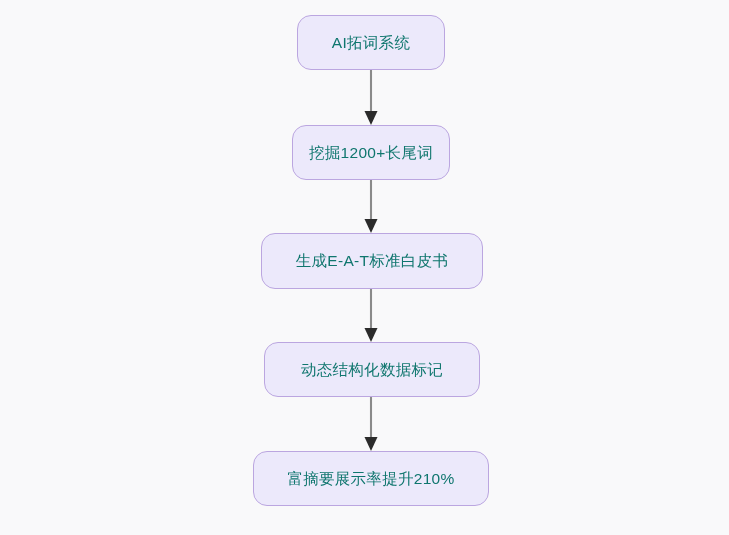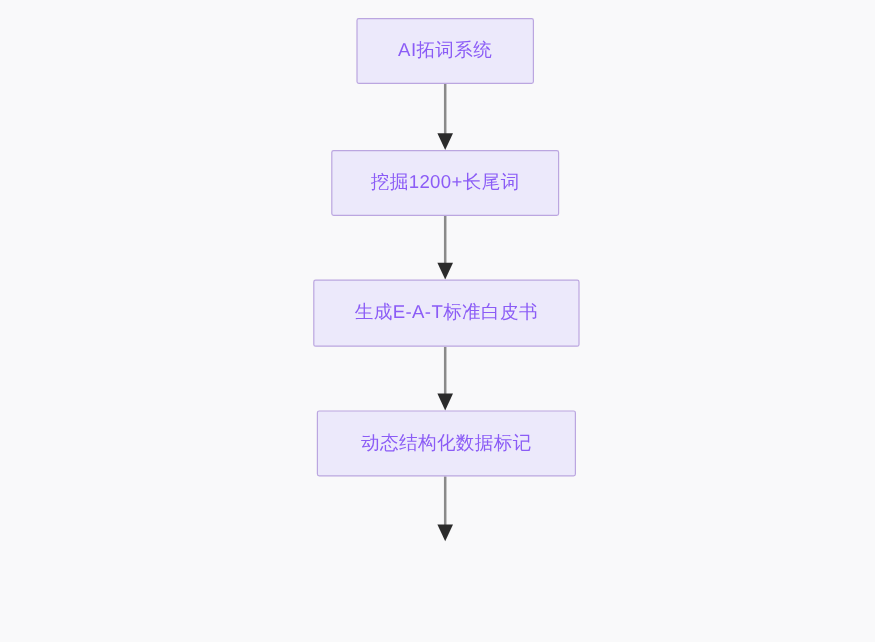--- a/index.html
+++ b/index.html
@@ -19,25 +19,25 @@
     width: 729px;
     height: 535px;
   }
 
   
   .node {
     position: absolute;
     box-sizing: border-box;
     background: #ece9fb;
     border: 1.4px solid #bba6e0;
-    border-radius: 2px;
+    border-radius: 14px;
     display: flex;
     align-items: center;
     justify-content: center;
-    color: #8b5cf6;
+    color: #0f766e;
     font-size: 15.5px;
     line-height: 1;
     letter-spacing: 0.3px;
     white-space: nowrap;
   }
 
   
   .connector {
     position: absolute;
     left: 0;
@@ -72,17 +72,18 @@
       <line class="conn-line" x1="371" y1="289" x2="371" y2="334"></line>
       <polygon class="conn-head" points="371,342 364.5,328 377.5,328"></polygon>
     </g>
     <g>
       <line class="conn-line" x1="371" y1="397" x2="371" y2="443"></line>
       <polygon class="conn-head" points="371,451 364.5,437 377.5,437"></polygon>
     </g>
   </svg>
 
   <div class="node" id="node-1" style="left: 297px; top: 15px; width: 148px; height: 55px;">AI拓词系统</div>
-  <div class="node" id="node-2" style="left: 276px; top: 125px; width: 190px; height: 55px;">挖掘1200+长尾词</div>
+  <div class="node" id="node-2" style="left: 292px; top: 125px; width: 158px; height: 55px;">挖掘1200+长尾词</div>
   <div class="node" id="node-4" style="left: 264px; top: 342px; width: 216px; height: 55px;">动态结构化数据标记</div>
   <div class="node" id="node-3" style="left: 261px; top: 233px; width: 222px; height: 56px;">生成E-A-T标准白皮书</div>
+  <div class="node" id="node-5" style="left: 253px; top: 451px; width: 236px; height: 55px;">富摘要展示率提升210%</div>
 
 </div>
 
 </body></html>

